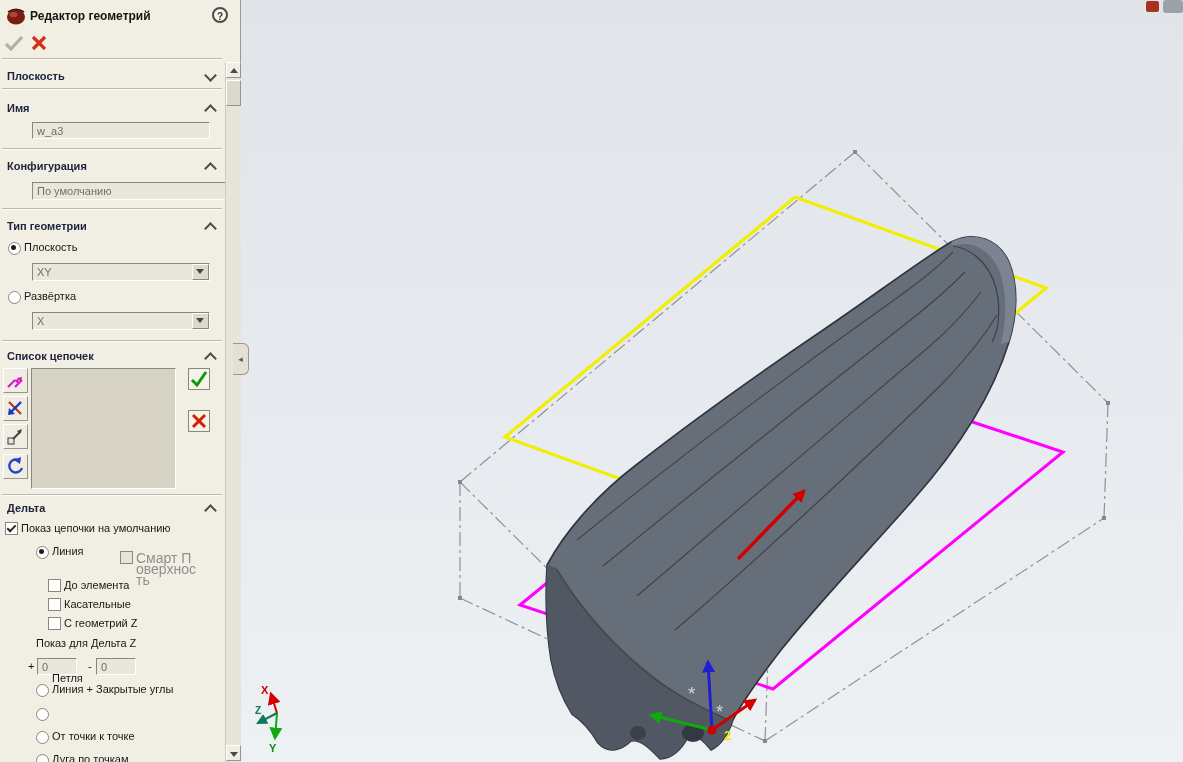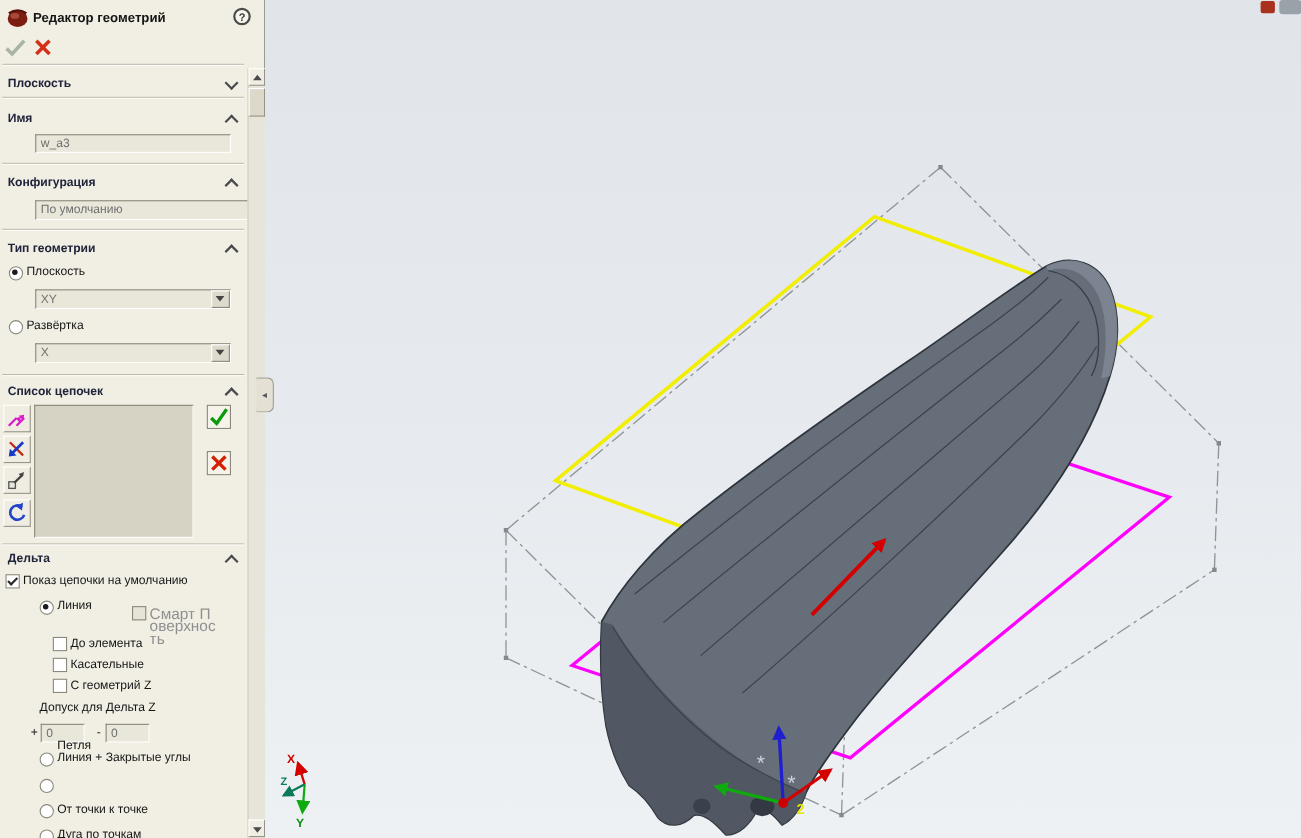--- a/index.html
+++ b/index.html
@@ -163,21 +163,21 @@
       <div class="cb gray" style="left:120px;top:551px"></div>
       <div class="smart">Смарт Поверхность</div>
 
       <div class="cb" style="left:48px;top:579px"></div>
       <div class="lbl" style="left:64px;top:579px">До элемента</div>
       <div class="cb" style="left:48px;top:598px"></div>
       <div class="lbl" style="left:64px;top:598px">Касательные</div>
       <div class="cb" style="left:48px;top:617px"></div>
       <div class="lbl" style="left:64px;top:617px">С геометрий Z</div>
 
-      <div class="lbl" style="left:36px;top:637px">Допуск для Дельта Z</div>
+      <div class="lbl" style="left:36px;top:637px">Показ для Дельта Z</div>
       <div class="lbl" style="left:28px;top:660px">+</div>
       <input class="ti" style="left: 37px; top: 658px; width: 40px;" value="0">
       <div class="lbl" style="left:88px;top:660px">-</div>
       <input class="ti" style="left: 96px; top: 658px; width: 40px;" value="0">
 
       <div class="rb" style="left:36px;top:684px"></div>
       <div class="lbl" style="left:52px;top:683px">Линия + Закрытые углы</div>
       <div class="rb" style="left:36px;top:708px"></div>
       <div class="lbl" style="left:52px;top:672px">Петля</div>
       <div class="rb" style="left:36px;top:731px"></div>

